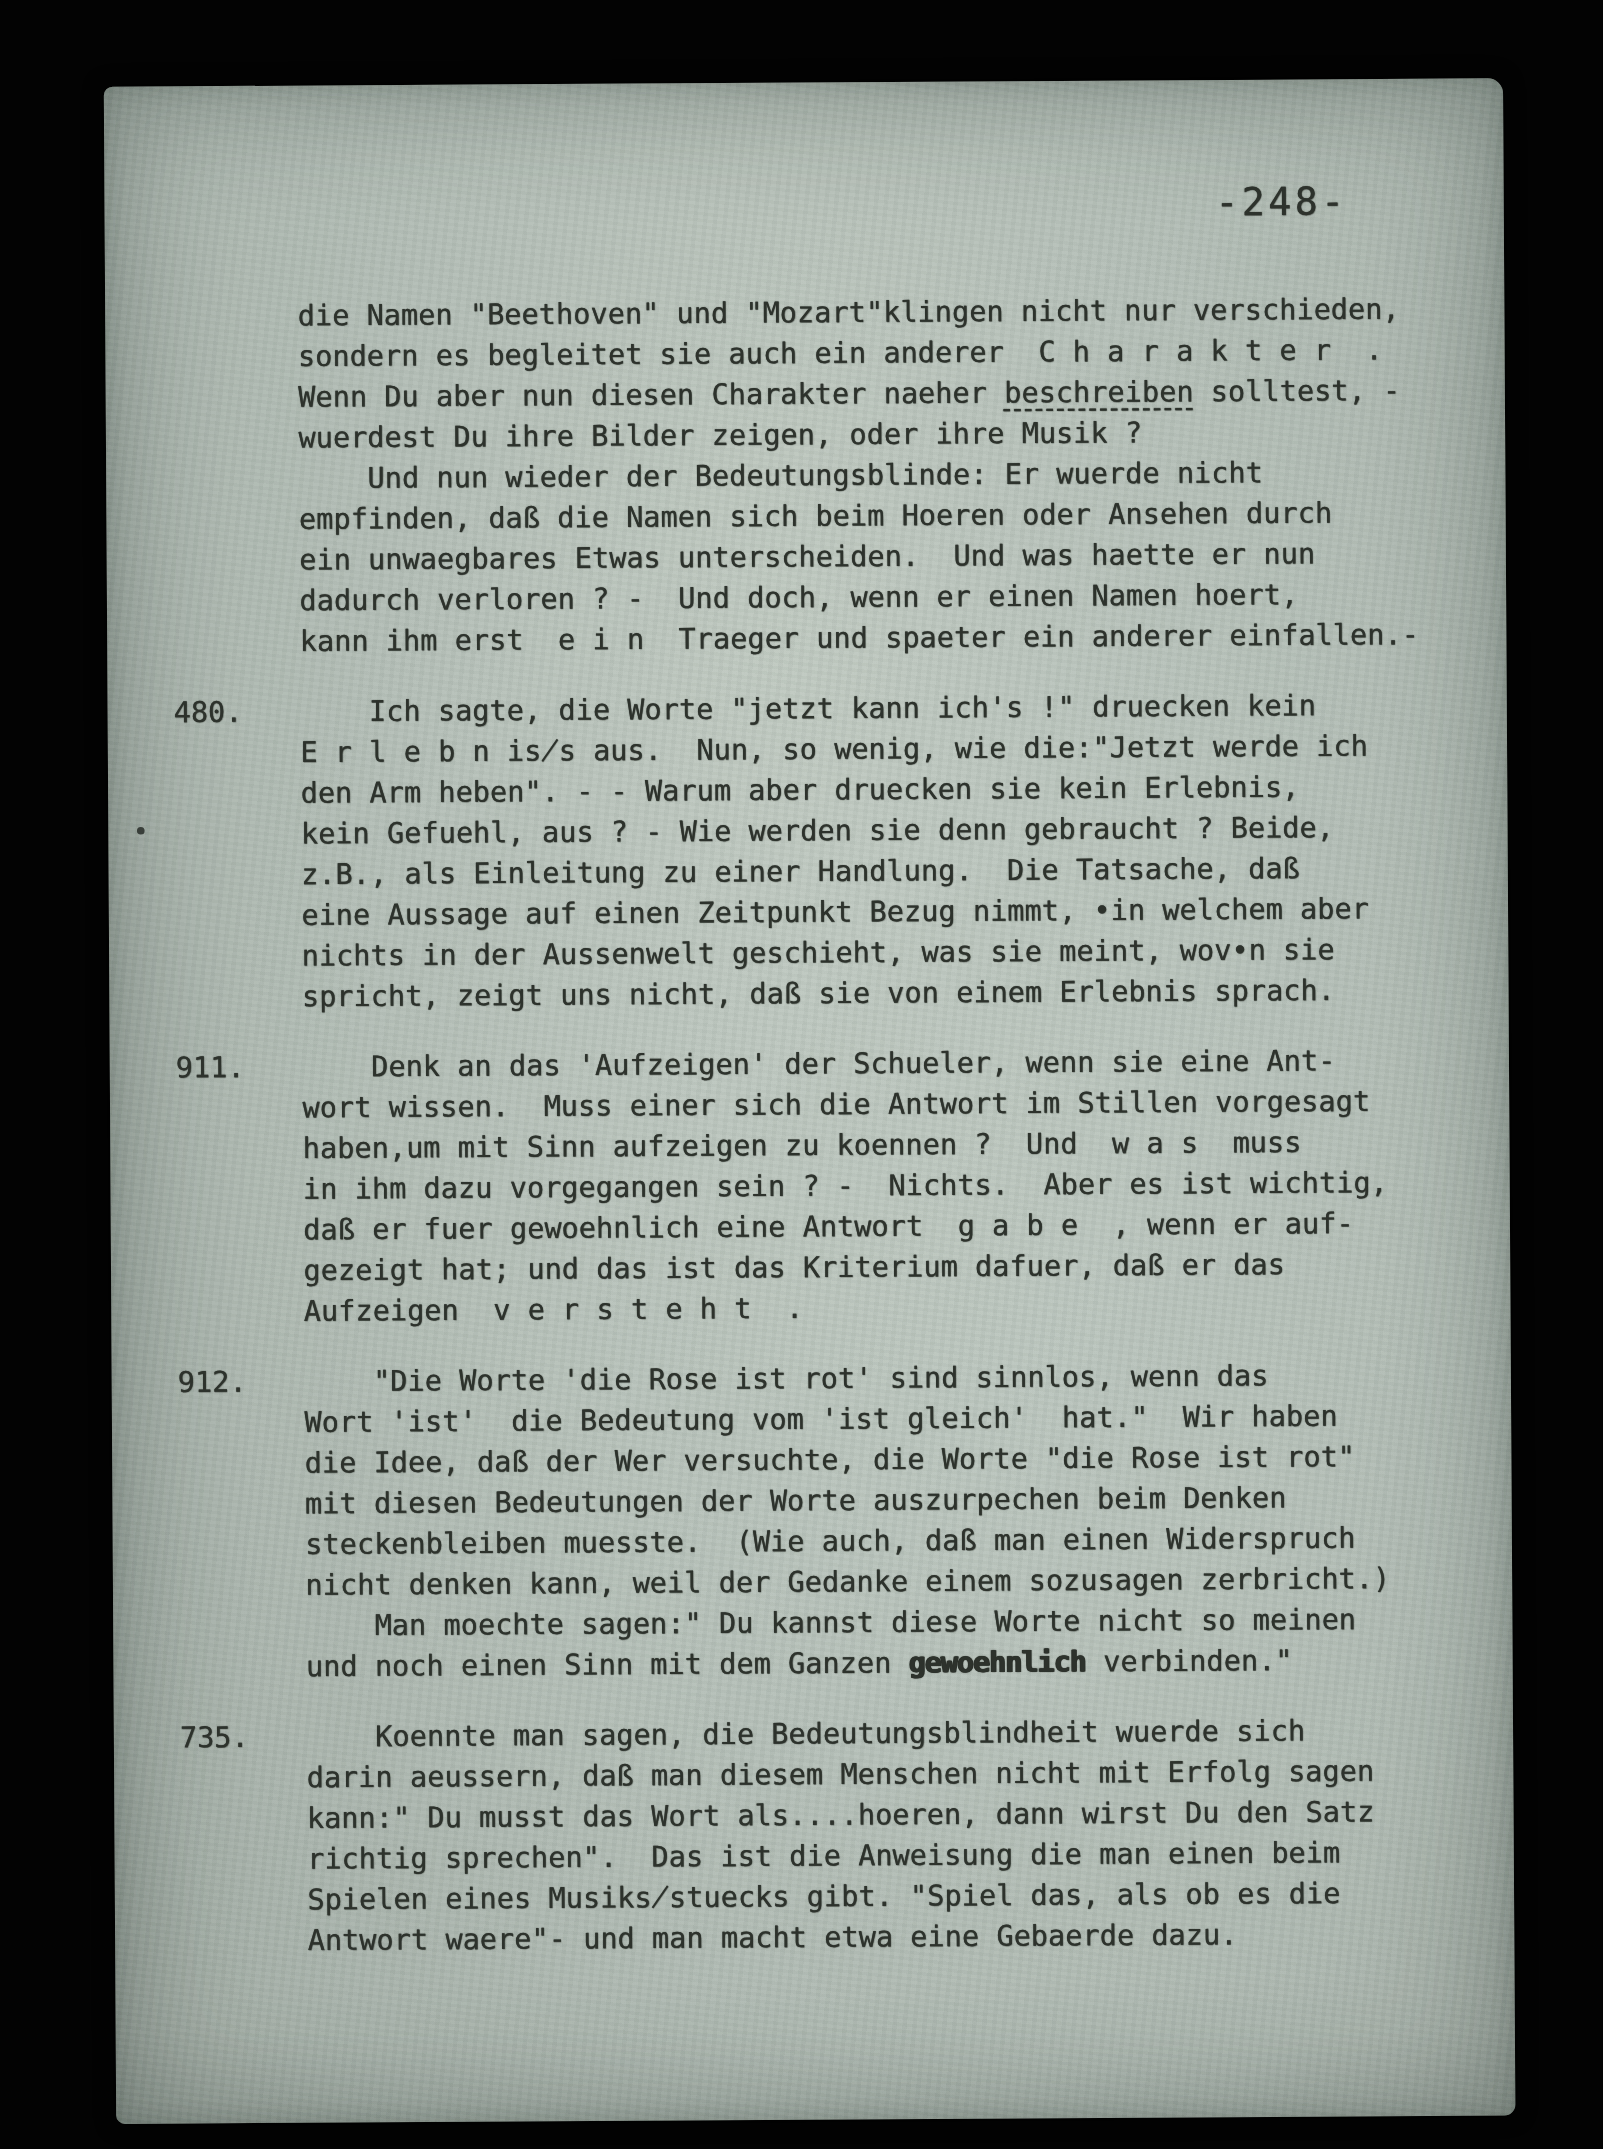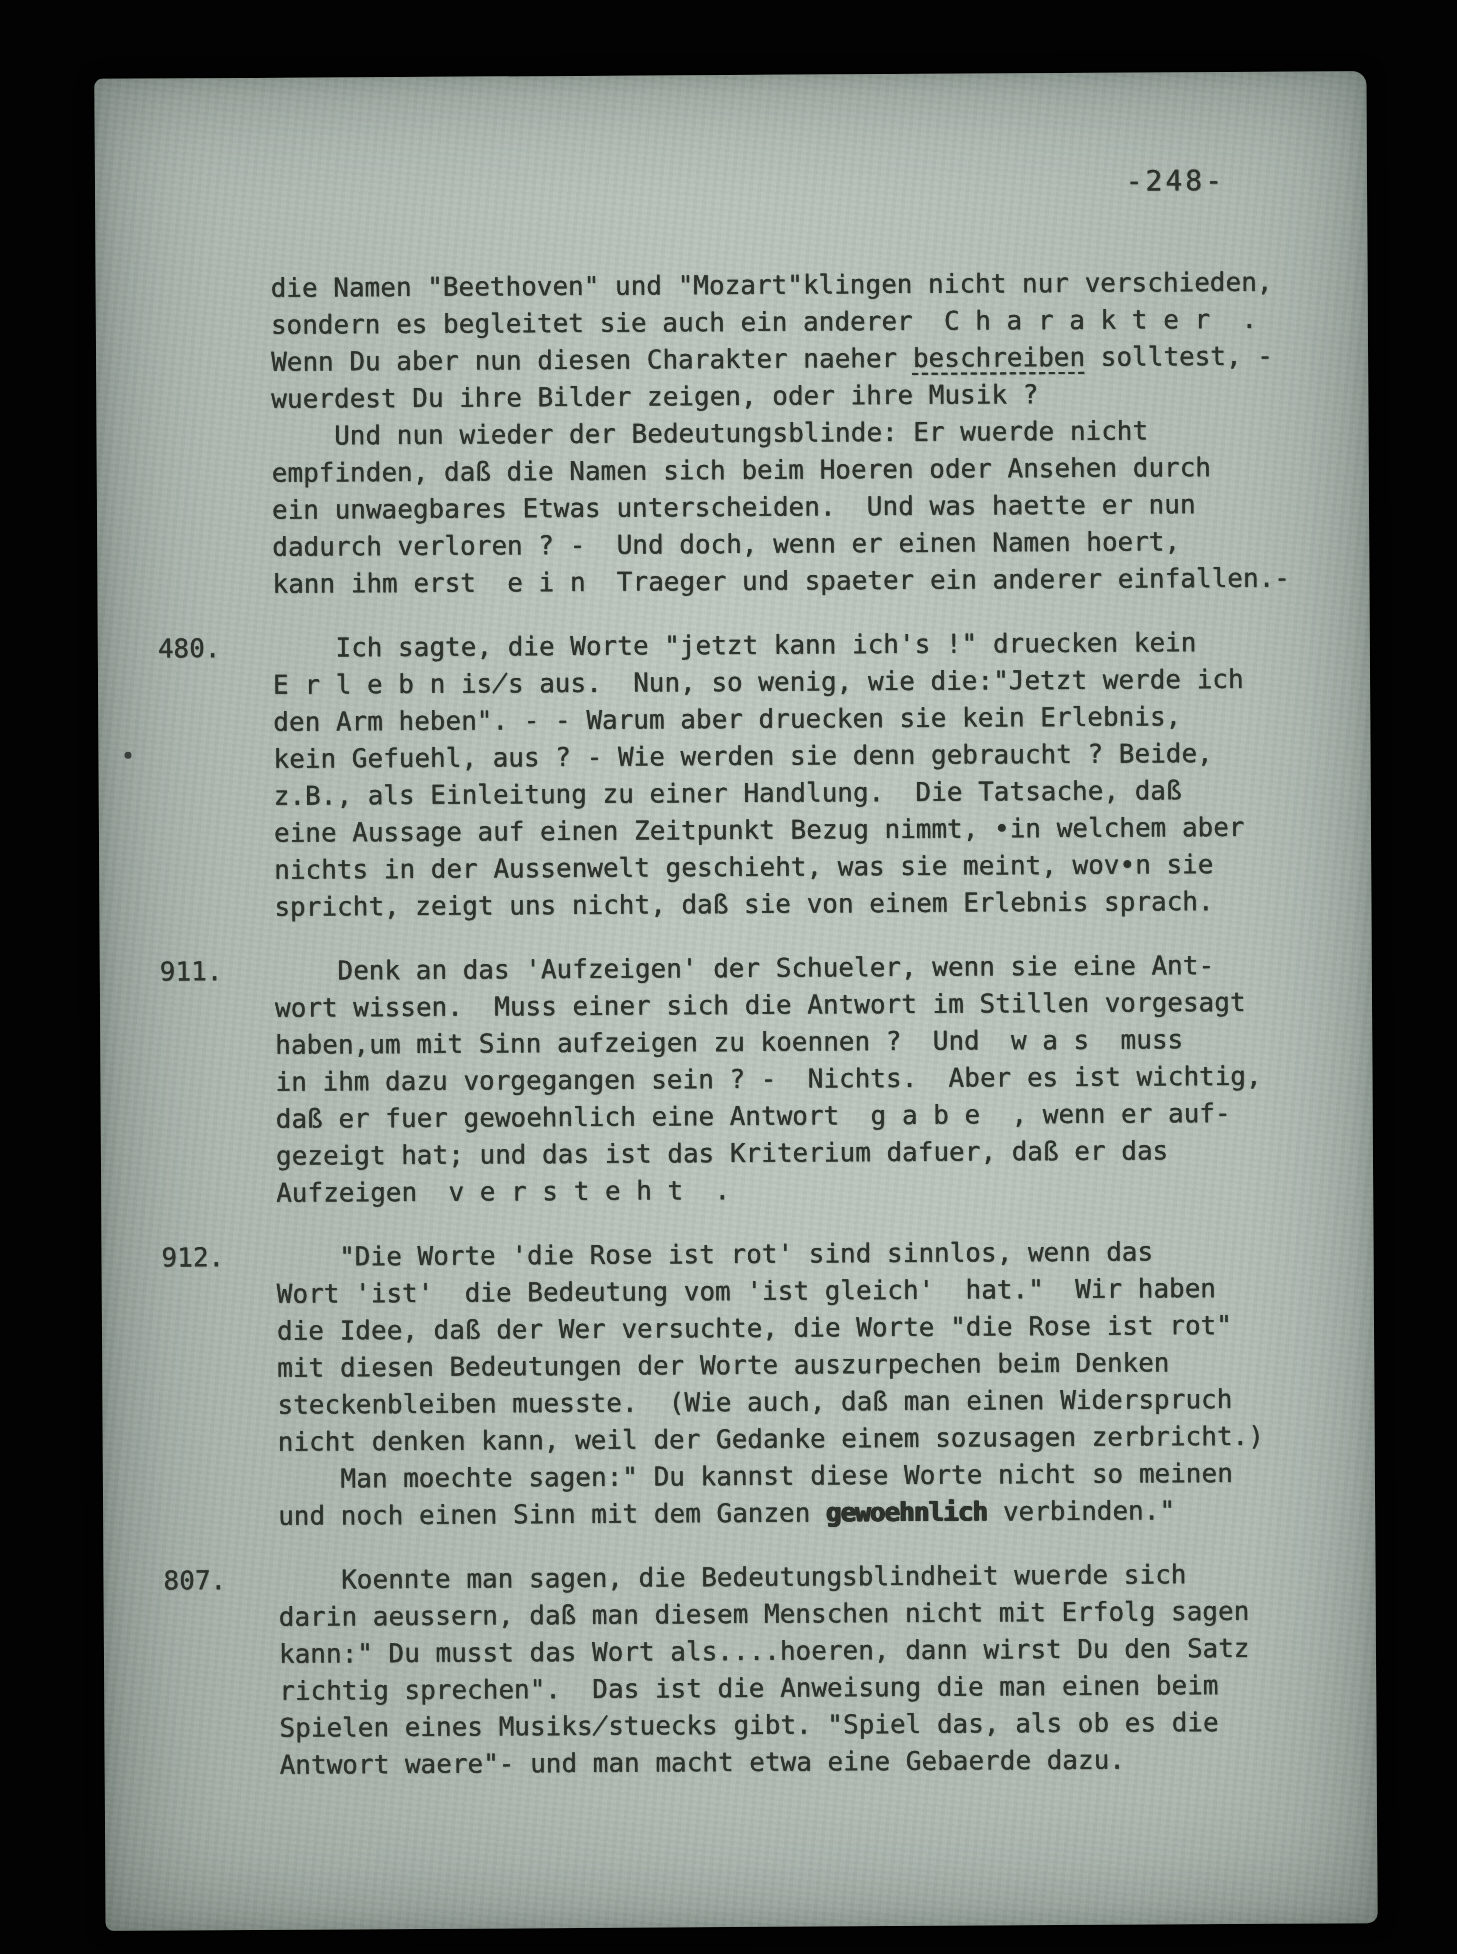--- a/index.html
+++ b/index.html
@@ -30,21 +30,21 @@
   .paper::before{
     content:"";position:absolute;inset:0;border-radius:inherit;
     background:
       repeating-linear-gradient(7deg, rgba(255,255,255,0.025) 0 3px, rgba(20,30,25,0.02) 3px 6px),
       repeating-linear-gradient(96deg, rgba(255,255,255,0.02) 0 5px, rgba(20,30,25,0.022) 5px 9px),
       radial-gradient(ellipse at 80% 70%, rgba(255,255,255,0.05) 0%, rgba(0,0,0,0.04) 70%);
     pointer-events:none;
   }
   .pagenum{
     position:absolute;top:92px;right:142px;
-    font-size:28px;letter-spacing:3px;
+    font-size:35px;letter-spacing:3px;
     color:var(--ink);
     text-shadow:0 0 0.9px rgba(44,49,43,0.9), 0.6px 0.6px 0.8px rgba(44,49,43,0.45);
   }
   .doc{
     position:absolute;left:60px;top:192px;right:40px;
     font-size:26px;line-height:37px;
     color:var(--ink);
     text-shadow:0 0 0.8px rgba(44,49,43,0.85), 0.5px 0.5px 0.7px rgba(44,49,43,0.4);
   }
   .para{display:flex;align-items:flex-start;}
@@ -122,21 +122,21 @@
           <div class="line">Wort 'ist'  die Bedeutung vom 'ist gleich'  hat."  Wir haben</div>
           <div class="line">die Idee, daß der Wer versuchte, die Worte "die Rose ist rot"</div>
           <div class="line">mit diesen Bedeutungen der Worte auszurpechen beim Denken</div>
           <div class="line">steckenbleiben muesste.  (Wie auch, daß man einen Widerspruch</div>
           <div class="line">nicht denken kann, weil der Gedanke einem sozusagen zerbricht.)</div>
           <div class="line">    Man moechte sagen:" Du kannst diese Worte nicht so meinen</div>
           <div class="line">und noch einen Sinn mit dem Ganzen <span class="seg-struck">gewoehnlich</span> verbinden."</div>
         </div>
       </div>
       <div class="para">
-        <div class="para-num">807.</div>
+        <div class="para-num">735.</div>
         <div class="para-body">
           <div class="line">    Koennte man sagen, die Bedeutungsblindheit wuerde sich</div>
           <div class="line">darin aeussern, daß man diesem Menschen nicht mit Erfolg sagen</div>
           <div class="line">kann:" Du musst das Wort als....hoeren, dann wirst Du den Satz</div>
           <div class="line">richtig sprechen".  Das ist die Anweisung die man einen beim</div>
           <div class="line">Spielen eines Musiks̸stuecks gibt. "Spiel das, als ob es die</div>
           <div class="line">Antwort waere"- und man macht etwa eine Gebaerde dazu.</div>
         </div>
       </div>
     </div>

